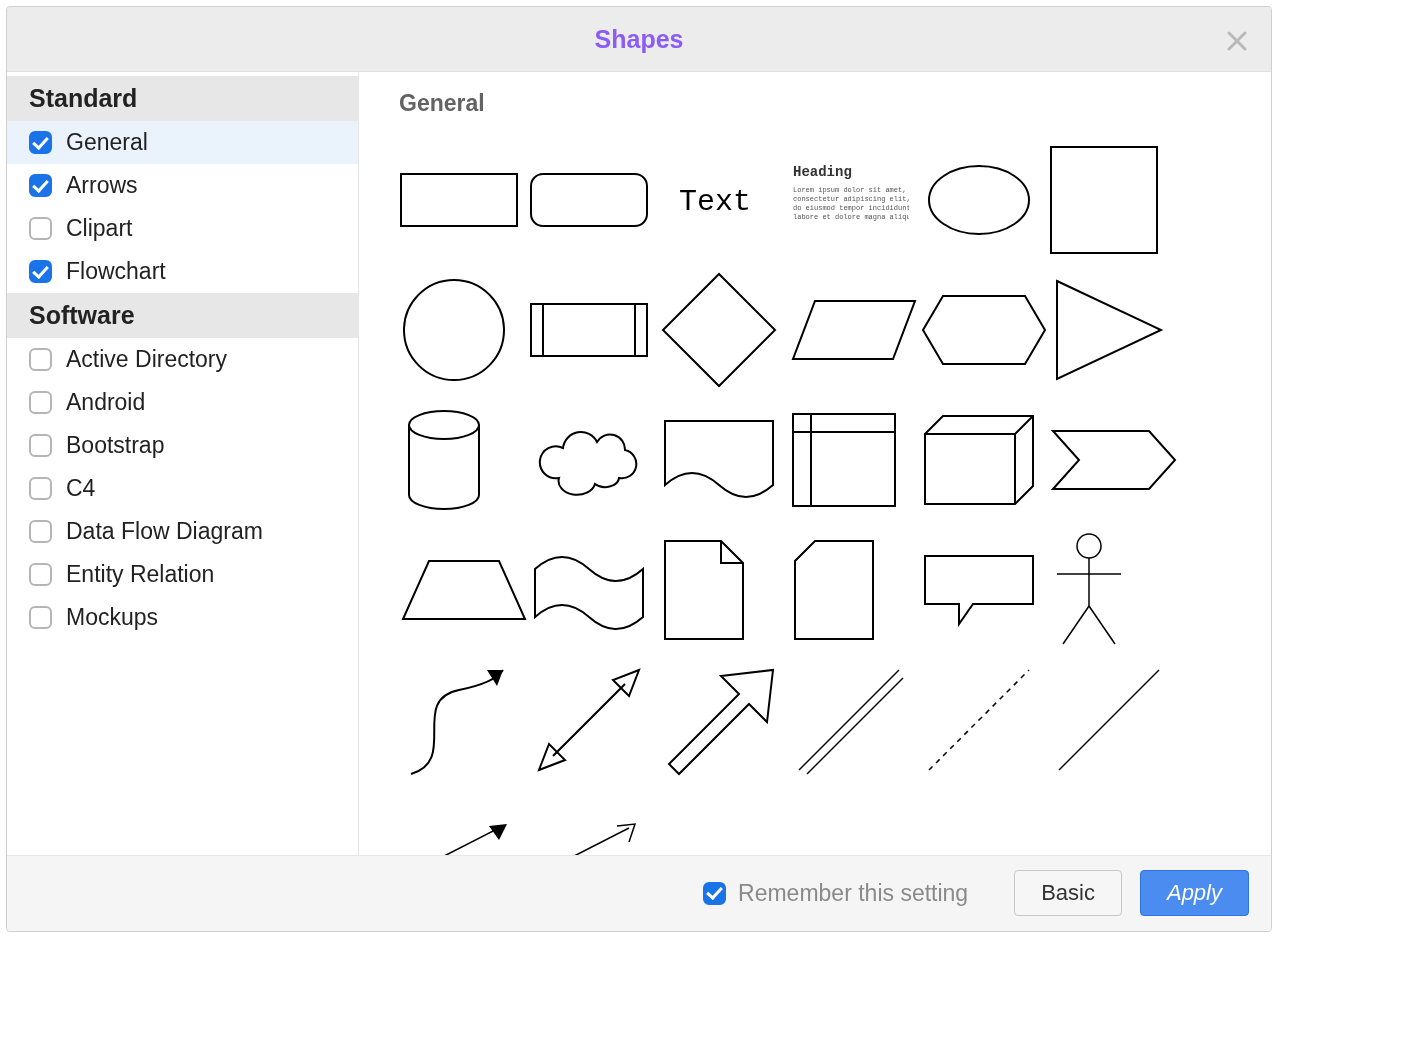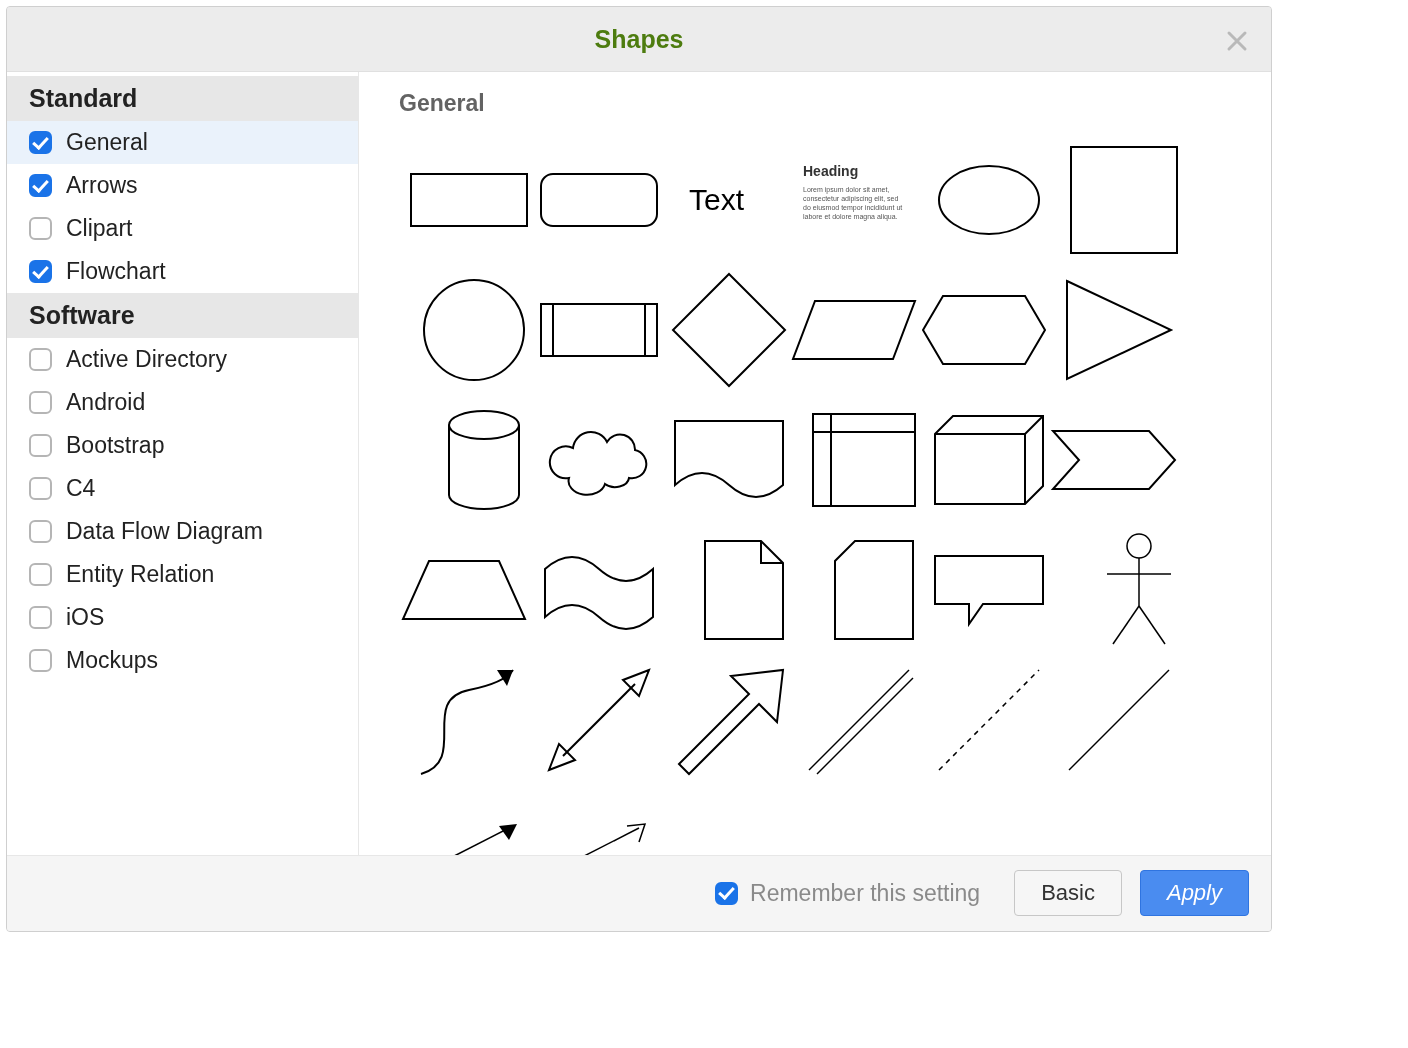--- a/index.html
+++ b/index.html
@@ -23,21 +23,21 @@
   .dialog-header {
     height: 70px;
     display: flex;
     align-items: center;
     justify-content: center;
     position: relative;
     background: #ececec;
     border-bottom: 1px solid #e0e0e0;
   }
   .dialog-title {
-    color: #4d7c0f;
+    color: #8b5cf6;
     font-size: 25px;
     font-weight: 700;
   }
   .close-x {
     position: absolute;
     right: 14px; top: 14px;
     width: 40px; height: 40px;
     display: flex; align-items: center; justify-content: center;
     color: #b9b9b9;
     font-size: 30px;
@@ -114,21 +114,22 @@
   }
   .shape-grid {
     display: grid;
     grid-template-columns: repeat(6, 130px);
     grid-auto-rows: 130px;
     gap: 0;
   }
   .shape-cell {
     display: flex;
     align-items: center;
-    justify-content: flex-end;
+    justify-content: flex-start;
+    font-family: Liberation Mono, monospace;
   }
   .shape-cell svg { display:block; }
   .line { stroke: #000; stroke-width: 2; fill: none; }
   .thin { stroke: #000; stroke-width: 1.5; fill: none; }
   .dash { stroke: #000; stroke-width: 1.5; fill: none; stroke-dasharray: 5 5; }
   .txt-big { font-size: 30px; font-weight: 400; fill:#000; font-family: inherit; }
   .paragraph .hd { font-size: 14px; font-weight:700; fill:#333; }
   .paragraph .body { font-size: 7px; fill:#555; }
   .dialog-footer {
     height: 82px;
@@ -138,21 +139,21 @@
     align-items: center;
     justify-content: flex-end;
     padding: 0 22px;
     gap: 18px;
   }
   .remember {
     display: flex;
     align-items: center;
     color: #8a8a8a;
     font-size: 23px;
-    margin-right: 16px;
+    margin-right: 28px;
   }
   .remember .chk { margin-right: 12px; }
   .btn {
     height: 46px;
     padding: 0 26px;
     font-size: 22px;
     border-radius: 4px;
     border: 1px solid #c7c7c7;
     background: #f6f6f6;
     color: #333;
@@ -220,24 +221,20 @@
           <div class="cat-item">
             <span class="chk"></span>
             <span>Data Flow Diagram</span>
           </div>
           <div class="cat-item">
             <span class="chk"></span>
             <span>Entity Relation</span>
           </div>
           <div class="cat-item">
             <span class="chk"></span>
-            <span>iOS</span>
-          </div>
-          <div class="cat-item">
-            <span class="chk"></span>
             <span>Mockups</span>
           </div>
         </div>
 
     <div class="preview-wrap">
     <div class="preview">
       <div class="preview-title">General</div>
       <div class="shape-grid">
 
         <div class="shape-cell">

